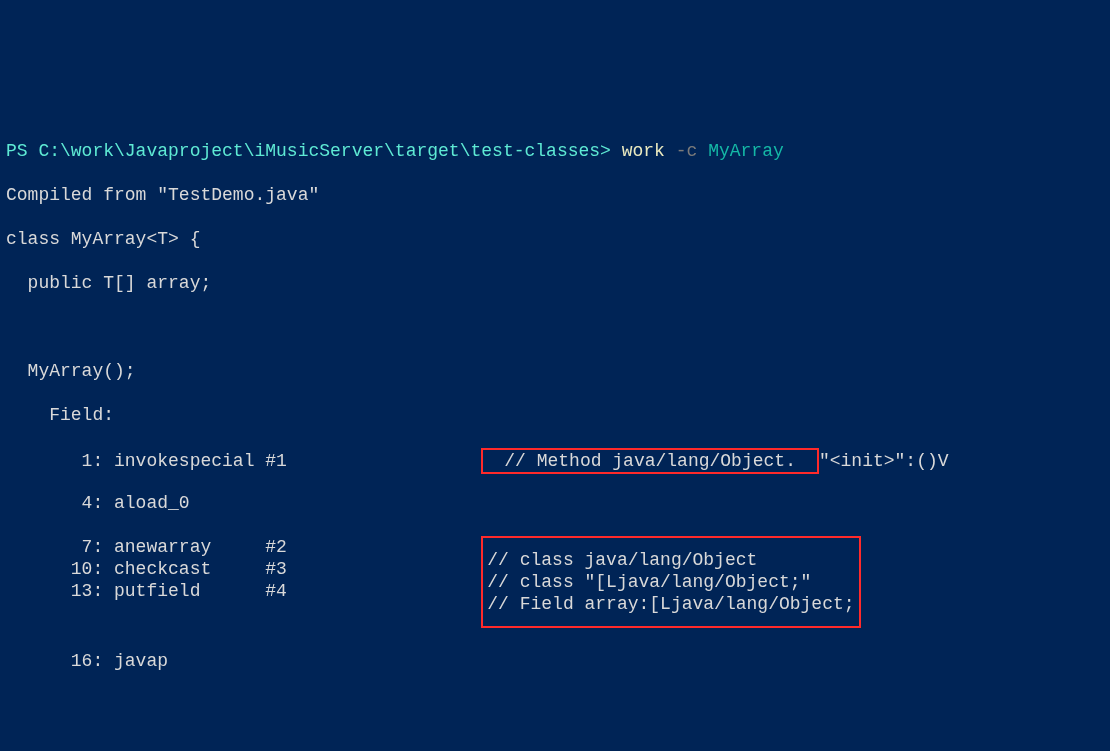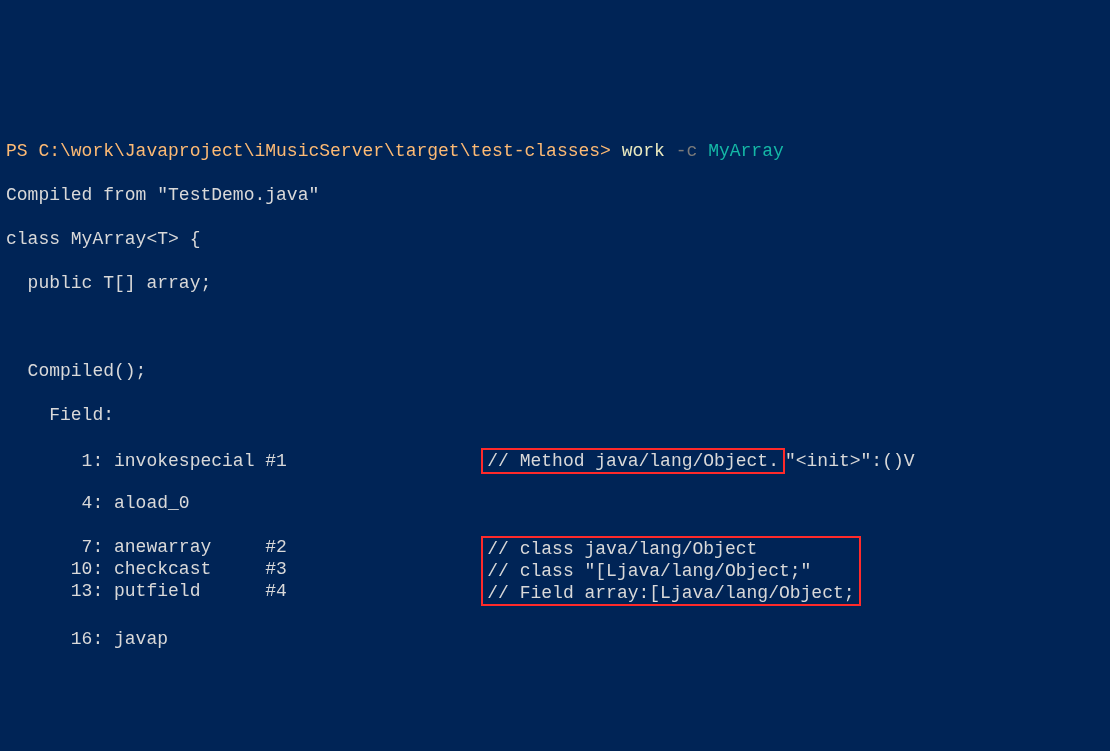--- a/index.html
+++ b/index.html
@@ -13,54 +13,54 @@
     color: #e6e6e6;
     overflow: hidden;
     white-space: pre;
   }
   .terminal {
     position: relative;
     padding: 8px 6px;
     width: 100%;
     height: 100%;
   }
-  .prompt { color: #fdba74; }
+  .prompt { color: #5eead4; }
   .cmd-javap { color: #eaeac0; }
   .flag-c { color: #7a7a7a; }
   .arg-class { color: #14b8a6; }
   .text { color: #d9d9d9; }
   .box {
     border: 2px solid #ff2a2a;
     display: inline-block;
-    padding: 0 4px;
+    padding: 0 21px;
     line-height: 22px;
   }
   .box-multi {
     border: 2px solid #ff2a2a;
     display: inline-block;
-    padding: 0 4px;
+    padding: 11px 4px;
     vertical-align: top;
     line-height: 22px;
   }
   .row { display: block; height: 22px; }
   .row-tall { display: flex; align-items: flex-start; }
   .col-left { display: inline-block; }
 </style>
 </head>
 <body>
 
 
 
 <div class="terminal">
 <span class="row"><span class="prompt">PS C:\work\Javaproject\iMusicServer\target\test-classes&gt; </span><span class="cmd-javap">work</span> <span class="flag-c">-c</span> <span class="arg-class">MyArray</span></span>
 <span class="row text">Compiled from "TestDemo.java"</span>
 <span class="row text">class MyArray&lt;T&gt; {</span>
 <span class="row text">  public T[] array;</span>
 <span class="row"> </span>
-<span class="row text">  Compiled();</span>
+<span class="row text">  MyArray();</span>
 <span class="row text">    Field:</span>
 <span class="row"><span class="text">       1: invokespecial #1                  </span><span class="box"><span class="text">// Method java/lang/Object.</span></span><span class="text">"&lt;init&gt;":()V</span></span>
 <span class="row text">       4: aload_0</span>
 <span class="row-tall"><span class="col-left"><span class="row text">       7: anewarray     #2                  </span><span class="row text">      10: checkcast     #3                  </span><span class="row text">      13: putfield      #4                  </span></span><span class="box-multi"><span class="row text">// class java/lang/Object</span><span class="row text">// class "[Ljava/lang/Object;"</span><span class="row text">// Field array:[Ljava/lang/Object;</span></span></span>
 <span class="row text">      16: javap</span>
 
 
 
 
 

